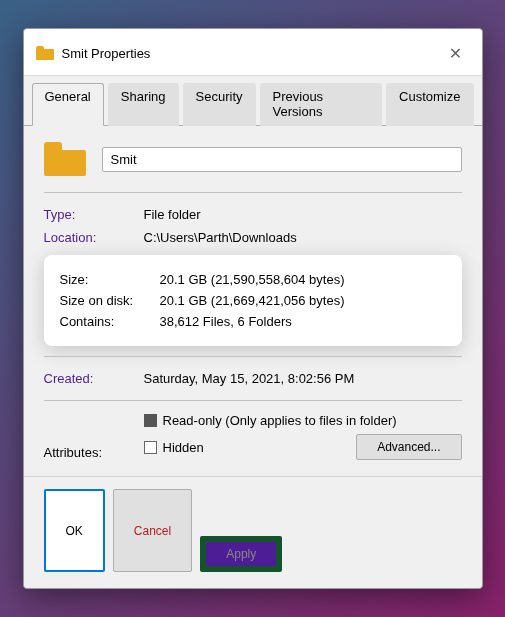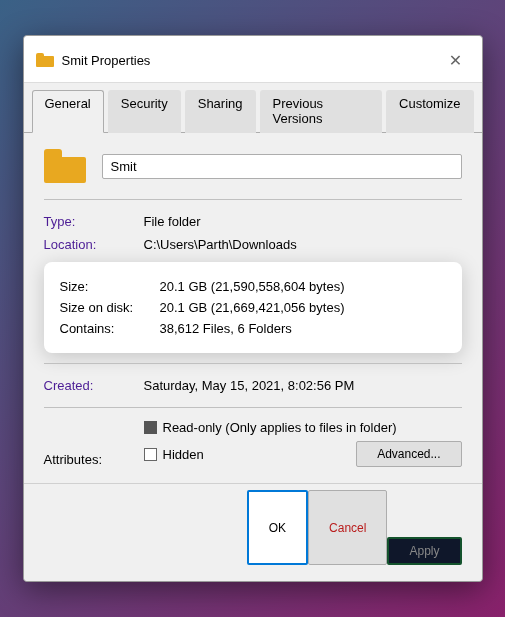--- a/index.html
+++ b/index.html
@@ -228,22 +228,22 @@
     .advanced-btn {
       padding: 4px 16px;
       background: #e0e0e0;
       border: 1px solid #adadad;
       border-radius: 2px;
       cursor: pointer;
       font-size: 13px;
     }
     .dialog-footer {
       display: flex;
-      justify-content: flex-end;
-      padding: 6px 20px 16px 20px;
+      gap: 8px;
+      padding: 12px 20px 16px 20px;
       background: #f0f0f0;
       border-top: 1px solid #d0d0d0;
       border-radius: 0 0 4px 4px;
     }
     .footer-btn {
       padding: 5px 20px;
       border-radius: 2px;
       cursor: pointer;
       font-size: 12px;
     }
@@ -251,43 +251,43 @@
       background: #fff;
       border: 2px solid #0078d7;
       color: #000;
     }
     .btn-cancel {
       background: #e0e0e0;
       border: 1px solid #adadad;
       color: #b91c1c;
     }
     .btn-apply {
-      background: #0f172a;
-      border: 2px solid #14532d;
+      background: #4c1d95;
+      border: 6px solid #14532d;
       color: #888;
       margin-top: 47px;
     }
   </style>
 </head>
 <body>
 
 <div class="dialog">
 
   <div class="title-bar">
     <div class="title-bar-left">
       <div class="folder-icon-small"></div>
       <span class="title-text">Smit Properties</span>
     </div>
     <button class="close-btn">✕</button>
   </div>
 
   <div class="tabs">
     <div class="tab active">General</div>
+    <div class="tab">Sharing</div>
     <div class="tab">Security</div>
-    <div class="tab">Sharing</div>
     <div class="tab">Previous Versions</div>
     <div class="tab">Customize</div>
   </div>
 
   <div class="content">
 
     <div class="folder-name-row">
       <div class="folder-icon-large"></div>
       <input class="folder-name-input" type="text" value="Smit" style="">
     </div>

